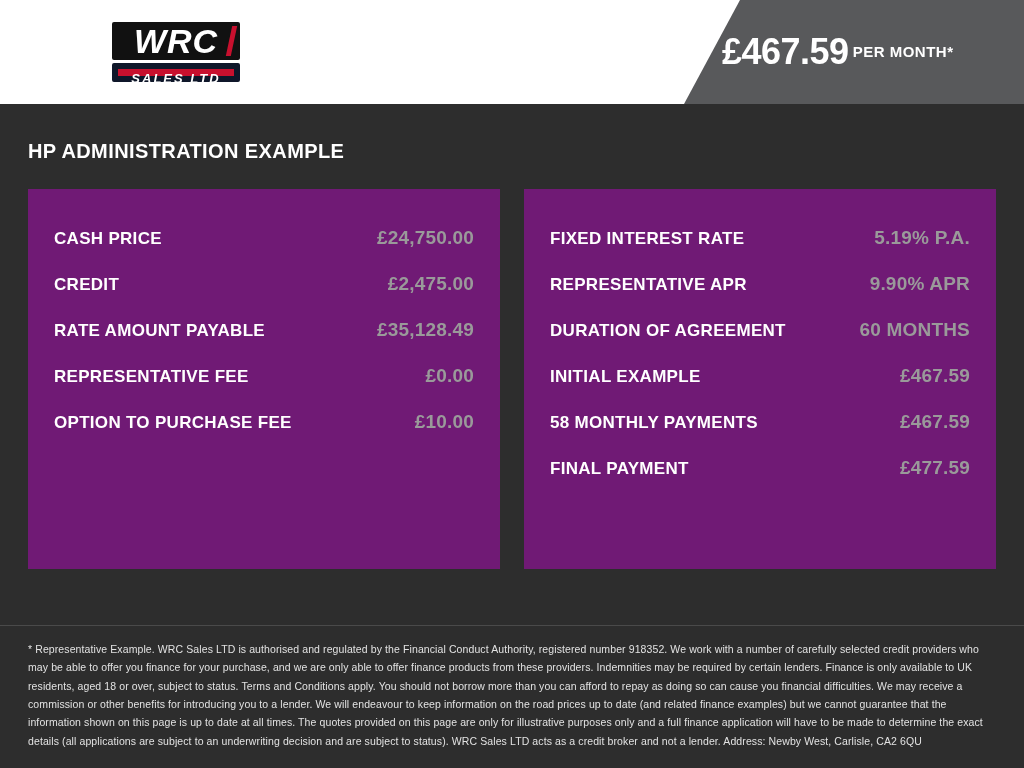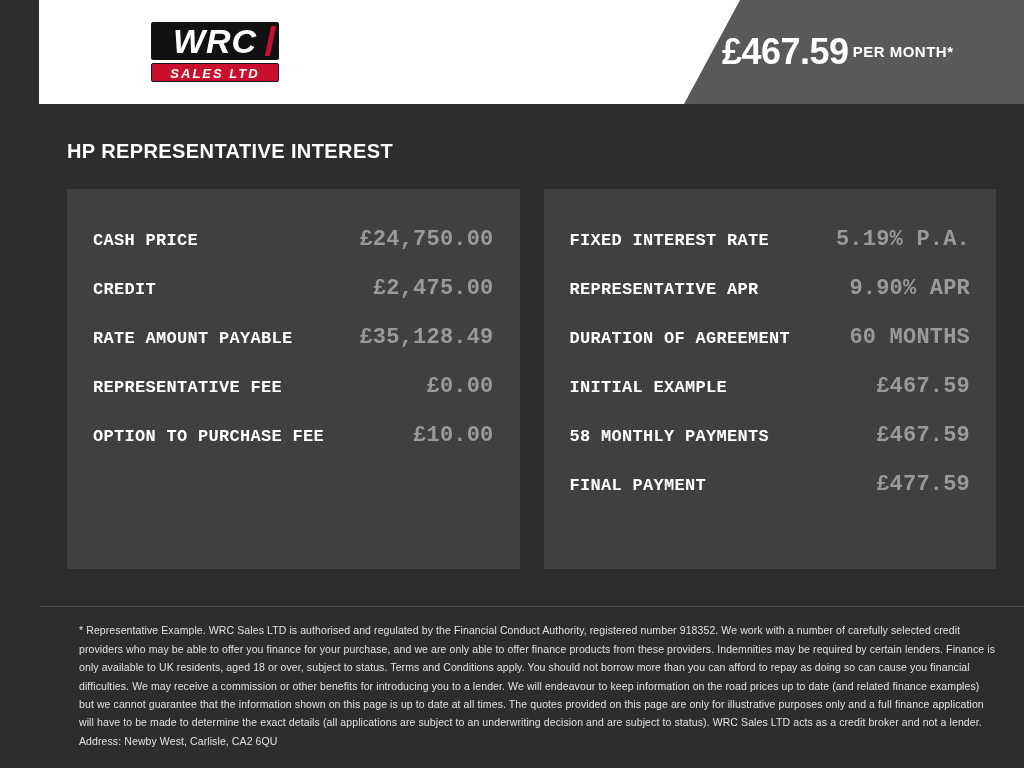--- a/index.html
+++ b/index.html
@@ -10,21 +10,20 @@
     font-family: "Liberation Sans", sans-serif;
     overflow: hidden;
   }
   .page {
     position: relative;
     width: 1024px;
     height: 768px;
     background: #2d2d2d;
     display: flex;
     flex-direction: column;
-    padding-left: 39px;
   }
 
   
   .header {
     position: relative;
     height: 104px;
     background: #ffffff;
     flex: 0 0 104px;
     overflow: hidden;
   }
@@ -62,21 +61,21 @@
     background: #c8102e;
     color: #fff;
     font-size: 13px;
     font-weight: bold;
     font-style: italic;
     letter-spacing: 2px;
     text-align: center;
     line-height: 19px;
     height: 19px;
     border-radius: 2px;
-    border: 1px solid #0f172a;
+    border: 6px solid #0f172a;
   }
   .price-banner {
     position: absolute;
     right: 0;
     top: 0;
     height: 104px;
     width: 340px;
     background: #58595b;
     display: flex;
     align-items: center;
@@ -109,60 +108,58 @@
   }
 
   
   .panels {
     display: flex;
     gap: 24px;
     padding: 26px 28px 0 28px;
   }
   .panel {
     flex: 1 1 0;
-    background: #404040;
+    background: #701a75;
     padding: 26px 26px 30px 26px;
     min-height: 380px;
-    font-family: Liberation Mono, monospace;
   }
   .row {
     display: flex;
     align-items: baseline;
     justify-content: space-between;
     padding: 12px 0;
   }
   .row .label {
     color: #ffffff;
     font-size: 17px;
     font-weight: bold;
     letter-spacing: 0.3px;
     white-space: nowrap;
   }
   .row .value {
     color: #9a9a9a;
-    font-size: 22px;
+    font-size: 19px;
     font-weight: bold;
     letter-spacing: 0.2px;
     white-space: nowrap;
     text-align: left;
   }
 
   
   .disclaimer-wrap {
     margin-top: auto;
     border-top: 1px solid #4a4a4a;
     padding: 14px 28px 18px 28px;
   }
   .disclaimer {
     color: #e2e2e2;
     font-size: 10.5px;
     line-height: 1.75;
     letter-spacing: 0.1px;
     max-width: 960px;
-    margin-left: 12px;
   }
 </style>
 </head>
 <body>
 
 <div class="page">
 
   <div class="header">
     <div class="logo-wrap">
       <div class="logo-top">
@@ -170,21 +167,21 @@
         <span class="slash"></span>
       </div>
       <div class="logo-bottom">SALES LTD</div>
     </div>
     <div class="price-banner">
       <span class="amount">£467.59</span>
       <span class="per">PER MONTH*</span>
     </div>
   </div>
 
-  <div class="title">HP REPRESENTATIVE INTEREST</div>
+  <div class="title">HP ADMINISTRATION EXAMPLE</div>
 
   <div class="panels">
 
     <div class="panel">
       <div class="row">
         <span class="label">CASH PRICE</span>
         <span class="value">£24,750.00</span>
       </div>
       <div class="row">
         <span class="label">CREDIT</span>

